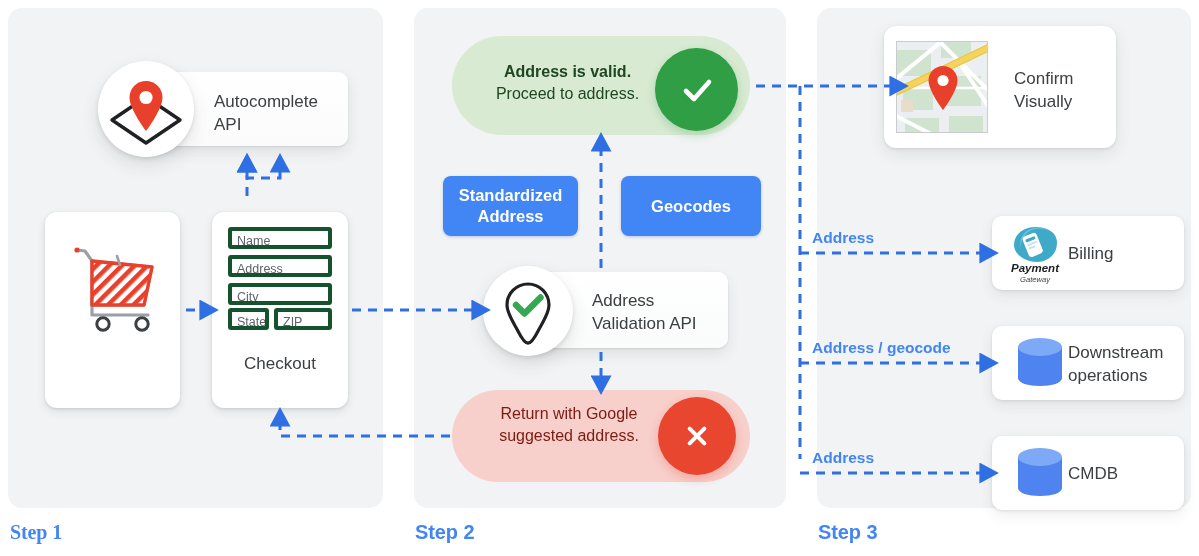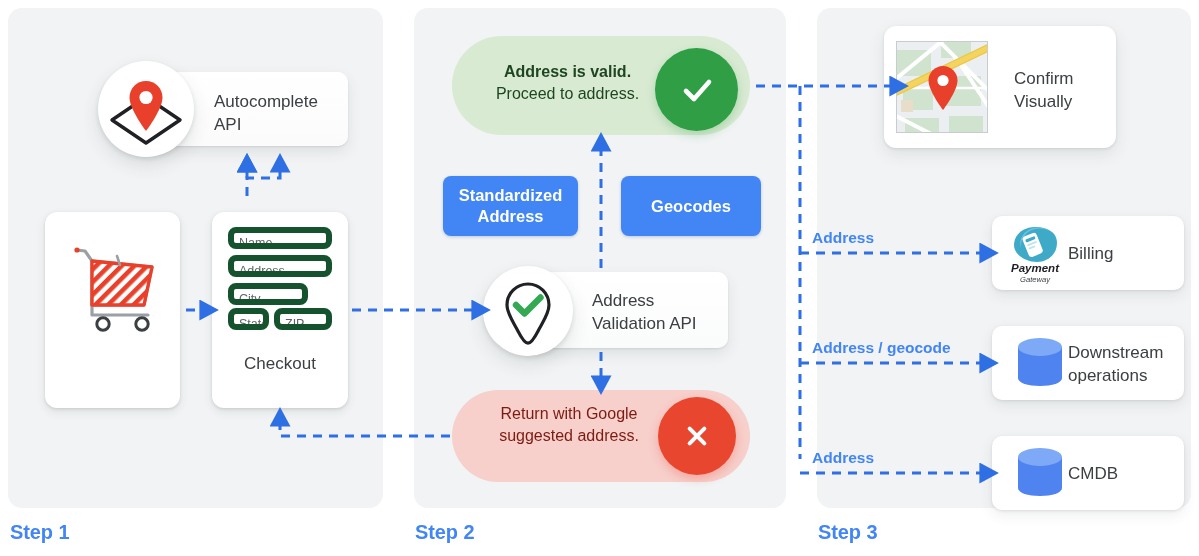--- a/index.html
+++ b/index.html
@@ -24,21 +24,21 @@
   #panel3{left:817px;top:8px; width:374px; height:500px;}
 
   .step-label{
     position:absolute;
     font-size:20px;
     font-weight:bold;
     color:#4285f4;
     letter-spacing:-0.1px;
     white-space:nowrap;
   }
-  #step1-label{left:10px; top:521px;}
+  #step1-label{left:10px; top:521px;font-family:Liberation Serif, serif;}
   #step2-label{left:415px;top:521px;}
   #step3-label{left:818px;top:521px;}
 
   
   .card{
     position:absolute;
     background:#ffffff;
     border-radius:12px;
     box-shadow:0 1px 3px rgba(60,64,67,.16), 0 4px 10px rgba(60,64,67,.10);
   }
@@ -71,34 +71,34 @@
   #autocomplete-icon{left:98px; top:61px; width:96px; height:96px;}
 
   #cart-card{left:45px; top:212px; width:135px; height:196px;}
   #cart-text{left:45px; top:352px; width:135px; text-align:center; font-size:17px;}
   #checkout-card{left:212px;top:212px; width:136px; height:196px;}
   #checkout-text{left:212px;top:352px;width:136px; text-align:center; font-size:17px;}
 
   .field{
     position:absolute;
     background:#ffffff;
-    border:6px solid #14532d;
-    border-radius:8px;
+    border:4px solid #14532d;
+    border-radius:3px;
     color:#5f6368;
     font-size:12.5px;
     line-height:20px;
     padding:0 5px;
     box-sizing:border-box;
     height:22px;
     overflow:hidden;
     white-space:nowrap;
   }
   #f-name{left:228px; top:227px; width:104px;}
   #f-address{left:228px; top:255px; width:104px;}
-  #f-city{left:228px; top:283px; width:80px;}
+  #f-city{left:228px; top:283px; width:104px;}
   #f-state{left:228px; top:308px; width:41px;}
   #f-zip{left:274px; top:308px; width:58px;}
 
   
   .pill{
     position:absolute;
     border-radius:999px;
   }
   #valid-pill{
     left:452px; top:36px; width:298px; height:99px;

